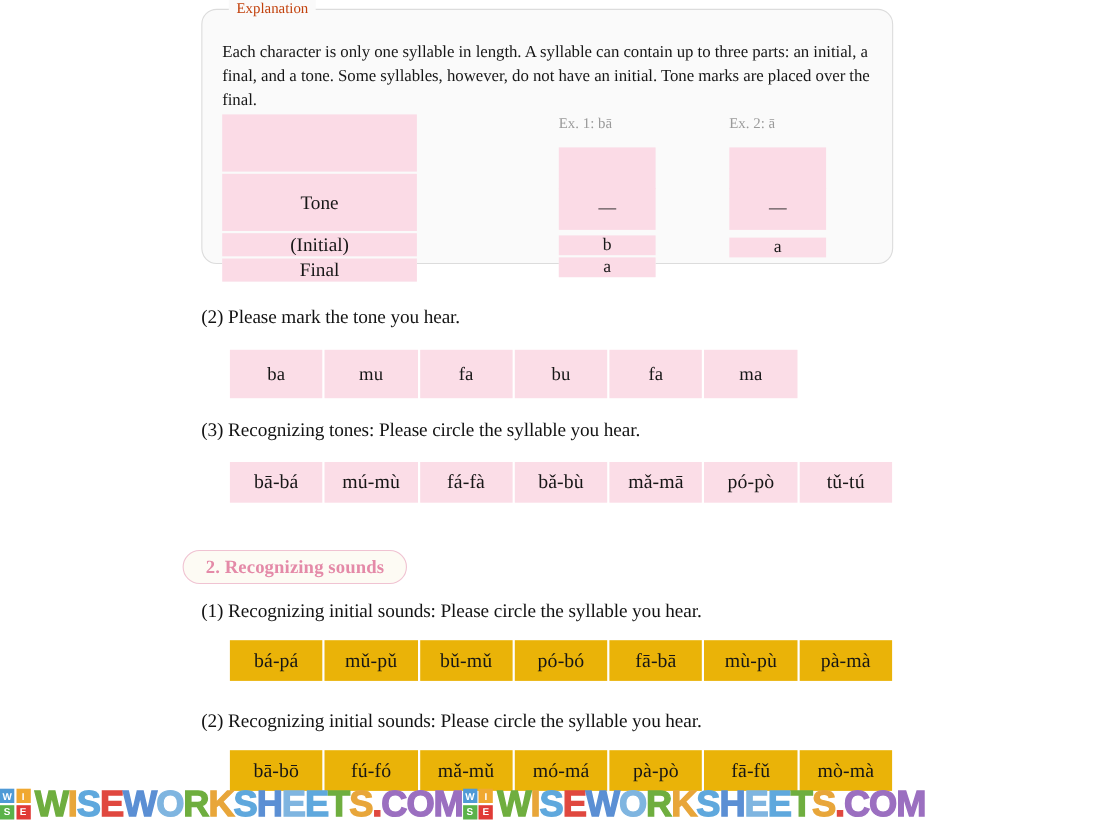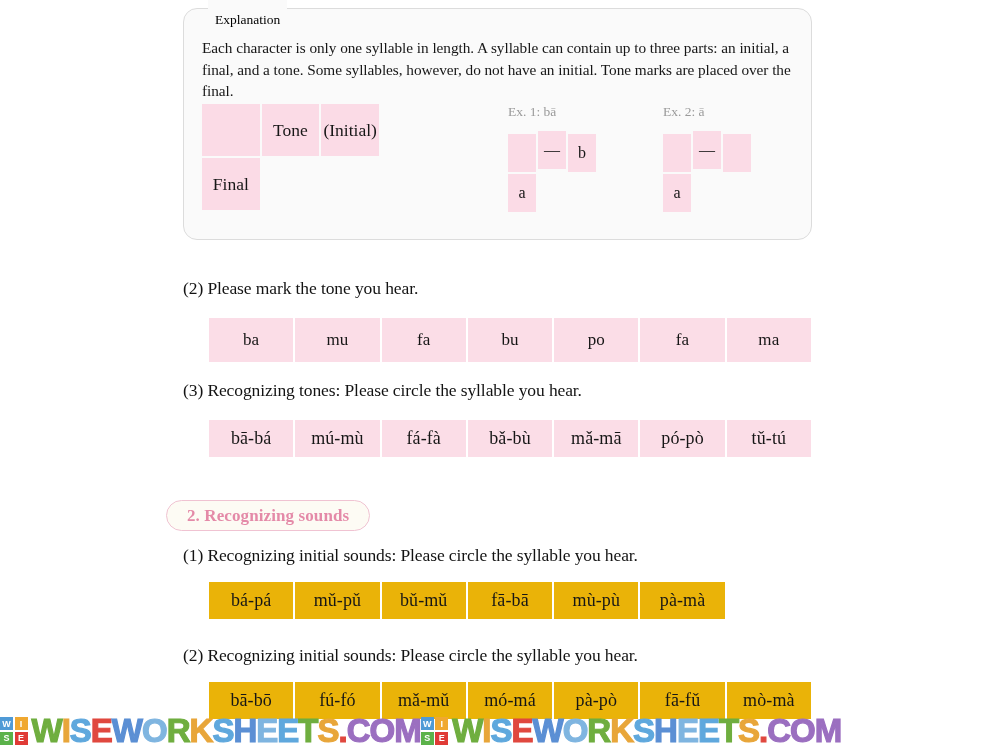--- a/index.html
+++ b/index.html
@@ -26,42 +26,42 @@
     border: 1px solid #dcdcdc;
     border-radius: 14px;
     background: #fafafa;
     box-sizing: border-box;
   }
   .explanation-legend {
     position: absolute;
     left: 24px;
     top: -10px;
     background: #fafafa;
-    padding: 12px 7px;
+    padding: 0 7px;
     font-size: 13.5px;
-    color: #000000;
+    color: #c2410c;
     font-family: "Liberation Serif", serif;
     line-height: 18px;
   }
   .explanation-text {
     position: absolute;
     left: 18px;
     top: 28px;
     width: 598px;
     font-size: 15.3px;
     line-height: 21.5px;
     color: #161616;
     letter-spacing: -0.05px;
   }
 
   
   .struct-table {
     position: absolute;
     display: grid;
-    grid-template-columns: 1fr 1fr 1fr;
+    grid-template-columns: 1fr;
     gap: 2px;
     background: #fafafa;
   }
   .struct-cell {
     background: #fbdbe6;
     display: flex;
     align-items: center;
     justify-content: center;
     font-size: 17px;
     color: #171717;
@@ -235,21 +235,20 @@
   <div class="struct-cell blank"></div>
   <div class="struct-cell">a</div>
 </div>
 
 <div class="question" style="left:183px; top:278px;">(2) Please mark the tone you hear.</div>
 <div class="syllable-row row-pink" id="row-tone-mark">
   <div class="syllable-cell">ba</div>
   <div class="syllable-cell">mu</div>
   <div class="syllable-cell">fa</div>
   <div class="syllable-cell">bu</div>
-  <div class="syllable-cell">po</div>
   <div class="syllable-cell">fa</div>
   <div class="syllable-cell">ma</div>
 </div>
 
 <div class="question" style="left:183px; top:380px;">(3) Recognizing tones: Please circle the syllable you hear.</div>
 <div class="syllable-row row-pink" id="row-tone-circle">
   <div class="syllable-cell">bā-bá</div>
   <div class="syllable-cell">mú-mù</div>
   <div class="syllable-cell">fá-fà</div>
   <div class="syllable-cell">bǎ-bù</div>
@@ -260,20 +259,21 @@
 
 <div class="section-badge">
   <span>2. Recognizing sounds</span>
 </div>
 
 <div class="question" style="left:183px; top:545px;">(1) Recognizing initial sounds: Please circle the syllable you hear.</div>
 <div class="syllable-row row-gray" id="row-initial-1">
   <div class="syllable-cell">bá-pá</div>
   <div class="syllable-cell">mǔ-pǔ</div>
   <div class="syllable-cell">bǔ-mǔ</div>
+  <div class="syllable-cell">pó-bó</div>
   <div class="syllable-cell">fā-bā</div>
   <div class="syllable-cell">mù-pù</div>
   <div class="syllable-cell">pà-mà</div>
 </div>
 
 <div class="question" style="left:183px; top:645px;">(2) Recognizing initial sounds: Please circle the syllable you hear.</div>
 <div class="syllable-row row-gray" id="row-initial-2">
   <div class="syllable-cell">bā-bō</div>
   <div class="syllable-cell">fú-fó</div>
   <div class="syllable-cell">mǎ-mǔ</div>

